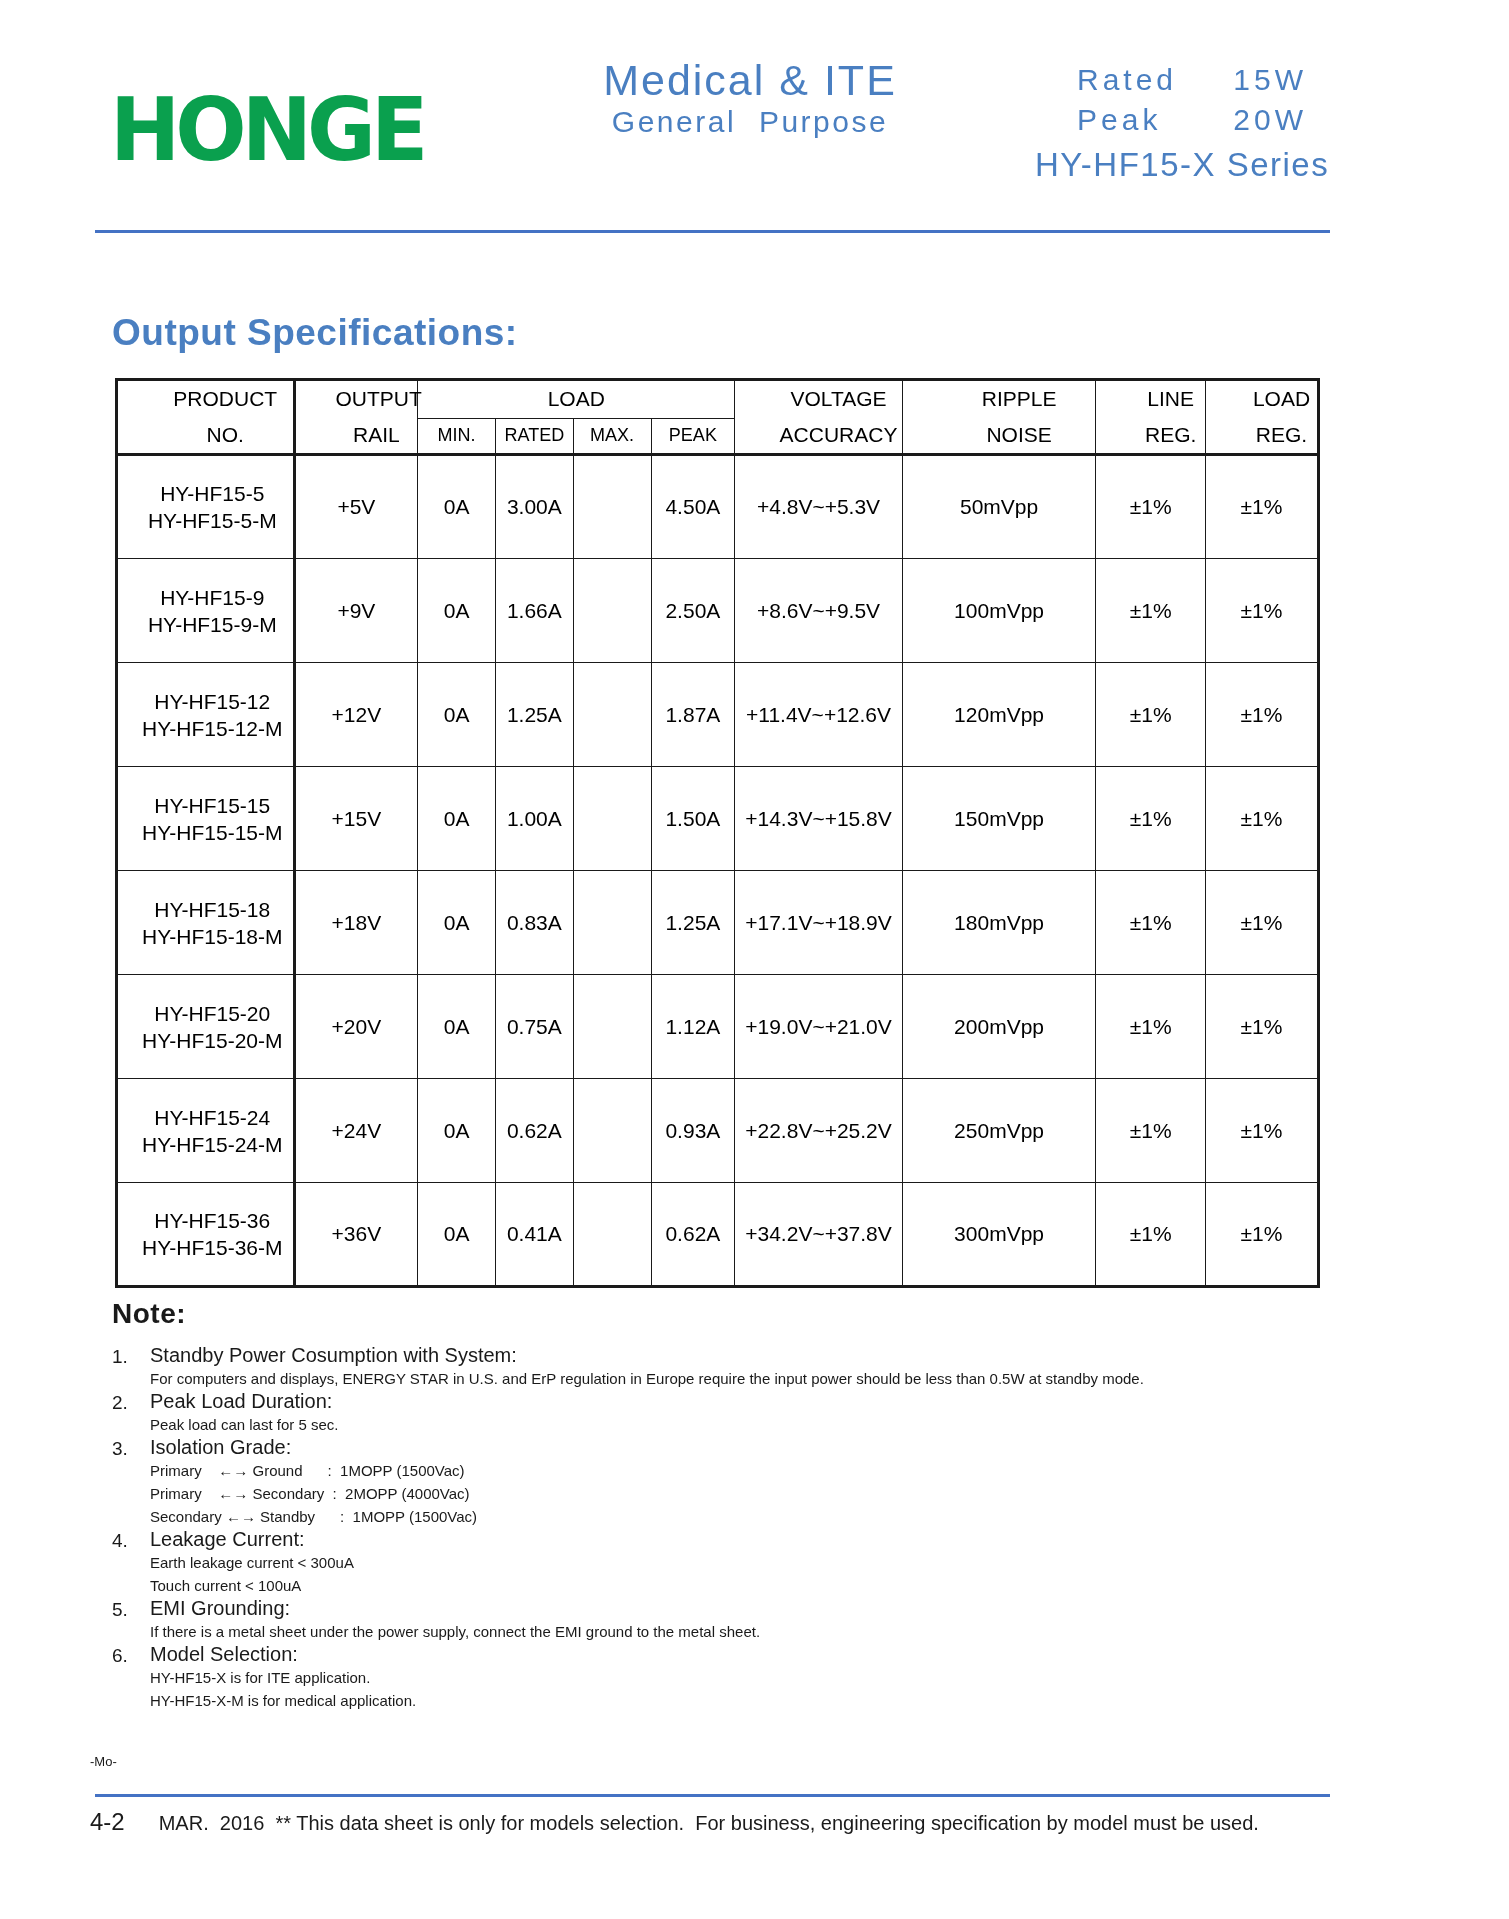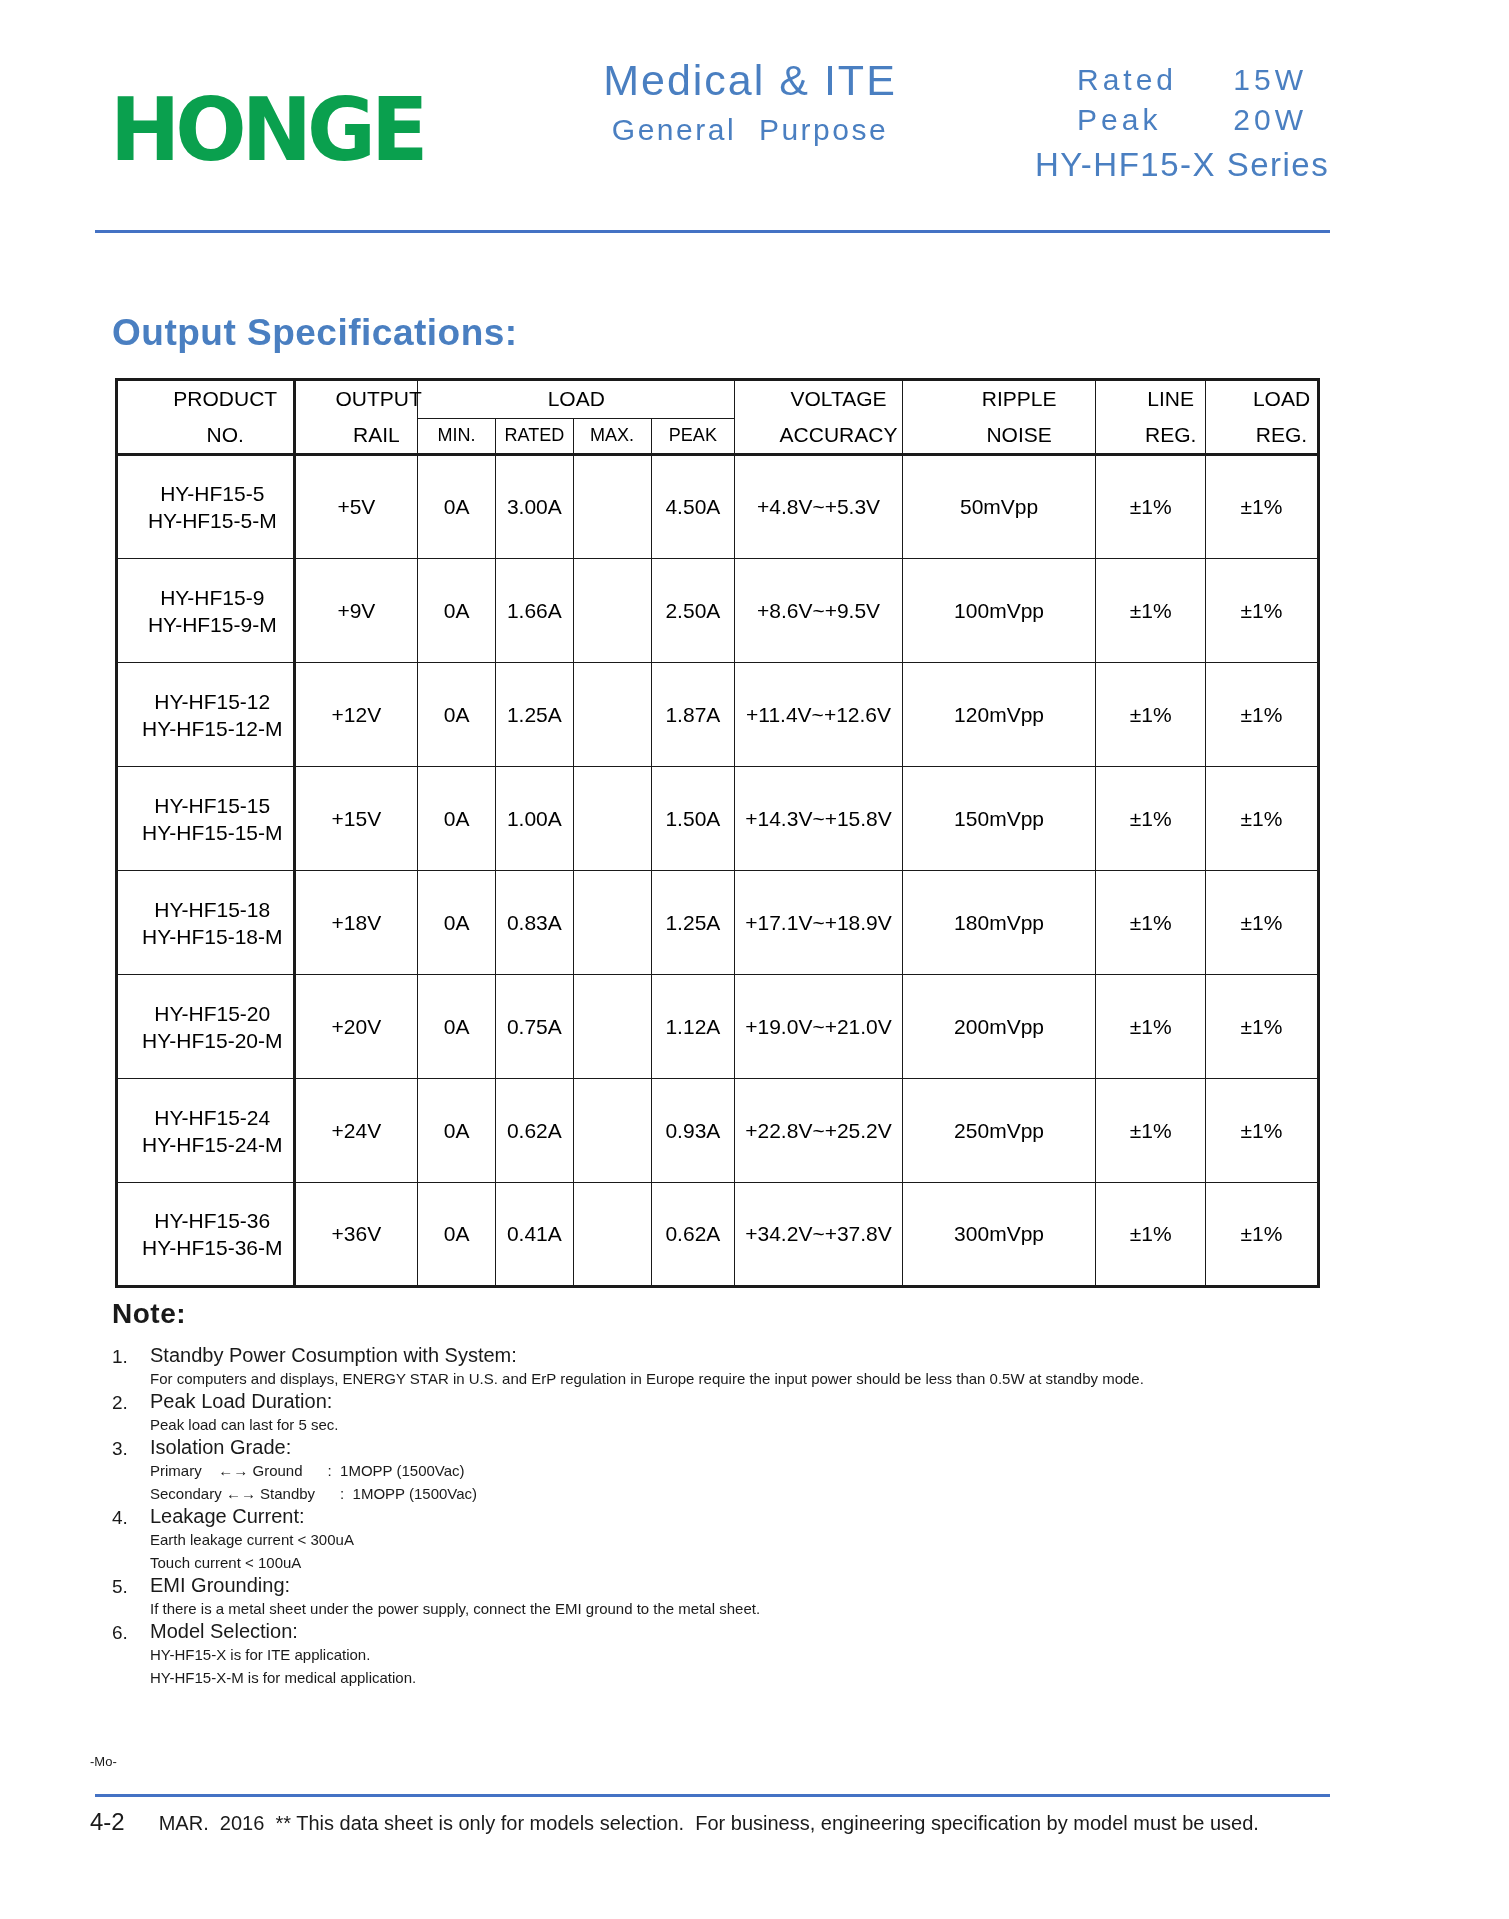--- a/index.html
+++ b/index.html
@@ -12,21 +12,21 @@
   *{box-sizing:border-box;}
   body{margin:0;background:#e8e8e8;font-family:"Liberation Sans",sans-serif;color:var(--ink);}
   .page{position:relative;width:1509px;height:1919px;background:var(--page-bg);margin:0 auto;overflow:hidden;}
 
   
   .logo{position:absolute;left:110px;top:86px;font-family:"DejaVu Sans",sans-serif;
         font-weight:bold;font-size:84px;line-height:1;letter-spacing:-5px;
         color:var(--brand-green);transform:scaleY(1.04);transform-origin:top left;}
   .center-title{position:absolute;left:555px;top:56px;width:390px;text-align:center;color:var(--accent-blue);}
   .center-title .title{font-size:43px;letter-spacing:2px;line-height:1.15;}
-  .center-title .subtitle{font-size:30px;letter-spacing:2.5px;word-spacing:12px;margin-top:8px;}
+  .center-title .subtitle{font-size:30px;letter-spacing:2.5px;word-spacing:12px;margin-top:0;}
   .right-specs{position:absolute;left:1035px;top:60px;width:356px;color:var(--accent-blue);}
   .spec-row{display:flex;justify-content:space-between;align-items:baseline;
             margin-left:42px;width:230px;font-size:30px;letter-spacing:4px;line-height:40px;}
   .series{font-size:33px;letter-spacing:1.5px;white-space:nowrap;margin-top:6px;}
 
   .rule{position:absolute;height:3px;background:var(--rule-blue);}
   .rule-top{left:95px;top:230px;width:1235px;}
   .rule-bottom{left:95px;top:1794px;width:1235px;}
 
   .section-title{position:absolute;left:112px;top:312px;margin:0;color:var(--accent-blue);
@@ -283,20 +283,21 @@
         <div class="note-title">Peak Load Duration:</div>
         <div class="note-line">Peak load can last for 5 sec.</div>
       </div>
     </div>
 
     <div class="note-item">
       <span class="note-num">3.</span>
       <div class="note-body">
         <div class="note-title">Isolation Grade:</div>
         <div class="note-line pre">Primary    ←→ Ground      :  1MOPP (1500Vac)</div>
+        <div class="note-line pre">Primary    ←→ Secondary  :  2MOPP (4000Vac)</div>
         <div class="note-line pre">Secondary ←→ Standby      :  1MOPP (1500Vac)</div>
       </div>
     </div>
 
     <div class="note-item">
       <span class="note-num">4.</span>
       <div class="note-body">
         <div class="note-title">Leakage Current:</div>
         <div class="note-line">Earth leakage current &lt; 300uA</div>
         <div class="note-line">Touch current &lt; 100uA</div>

